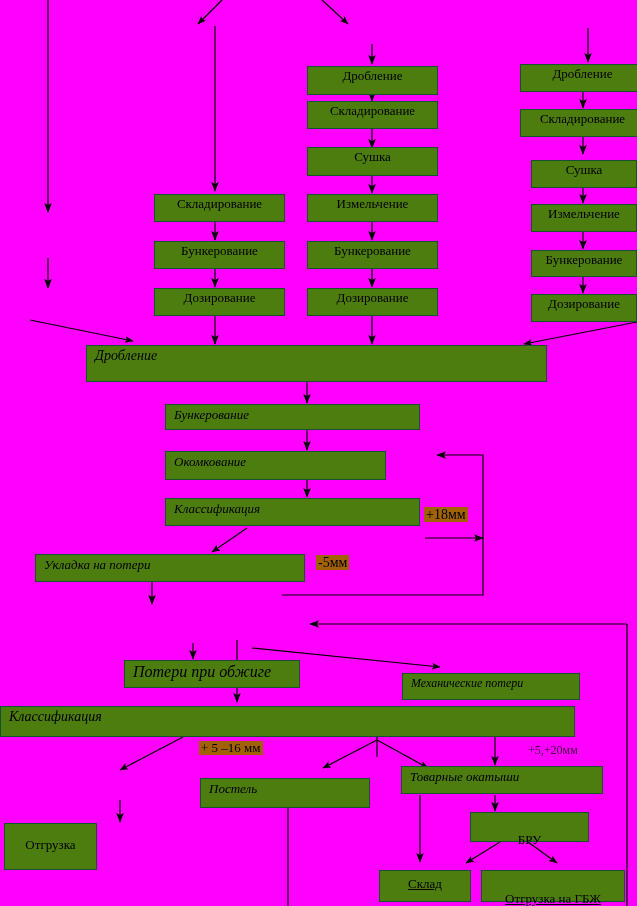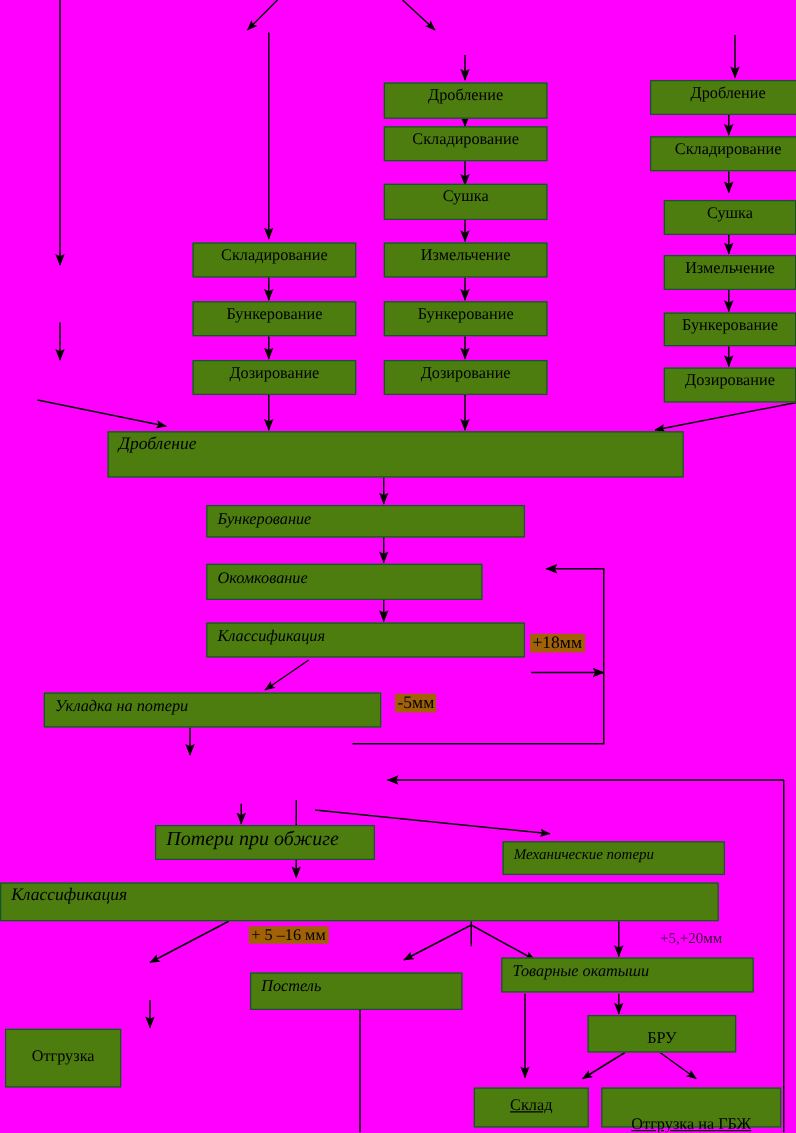--- a/index.html
+++ b/index.html
@@ -224,21 +224,21 @@
   <div class="node c" style="left:4px;top:823px;width:93px;height:47px;">
     <span class="txt" style="padding-top:14px;">Отгрузка</span>
   </div>
   <div class="node l" style="left:200px;top:778px;width:170px;height:30px;font-size:13px;">
     <span class="txt">Постель</span>
   </div>
   <div class="node l" style="left:401px;top:766px;width:202px;height:28px;font-size:13px;">
     <span class="txt">Товарные окатыши</span>
   </div>
   <div class="node c" style="left:470px;top:812px;width:119px;height:30px;">
-    <span class="txt" style="padding-top:10px;">БРУ</span>
+    <span class="txt" style="padding-top:20px;">БРУ</span>
   </div>
   <div class="node c" style="left:379px;top:870px;width:92px;height:32px;">
     <span class="txt" style="padding-top:6px;text-decoration:underline;">Склад</span>
   </div>
   <div class="node c" style="left:481px;top:870px;width:144px;height:32px;">
     <span class="txt" style="padding-top:21px;text-decoration:underline;">Отгрузка на ГБЖ</span>
   </div>
 
   <div class="tag" style="left:424px;top:507px;">+18мм</div>
   <div class="tag" style="left:316px;top:555px;">-5мм</div>

